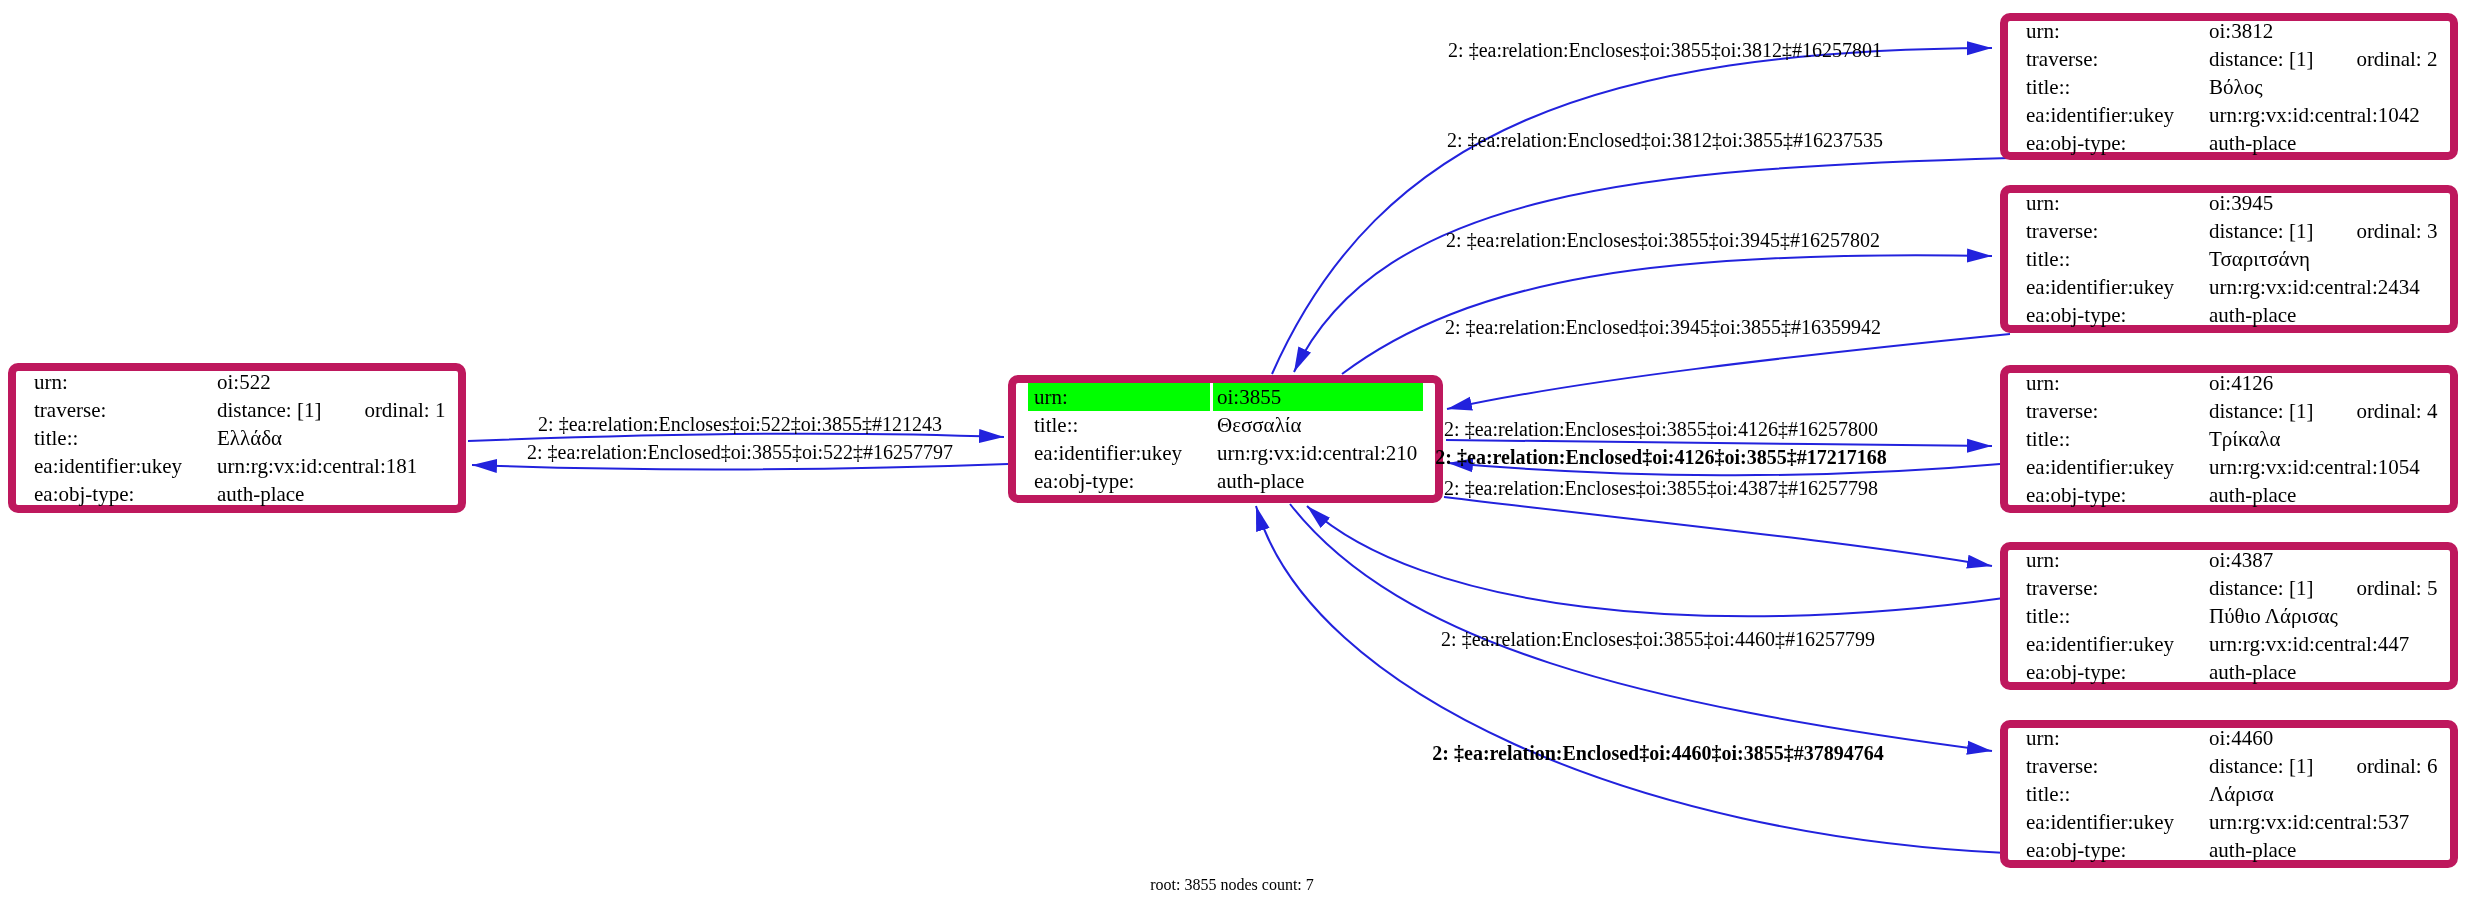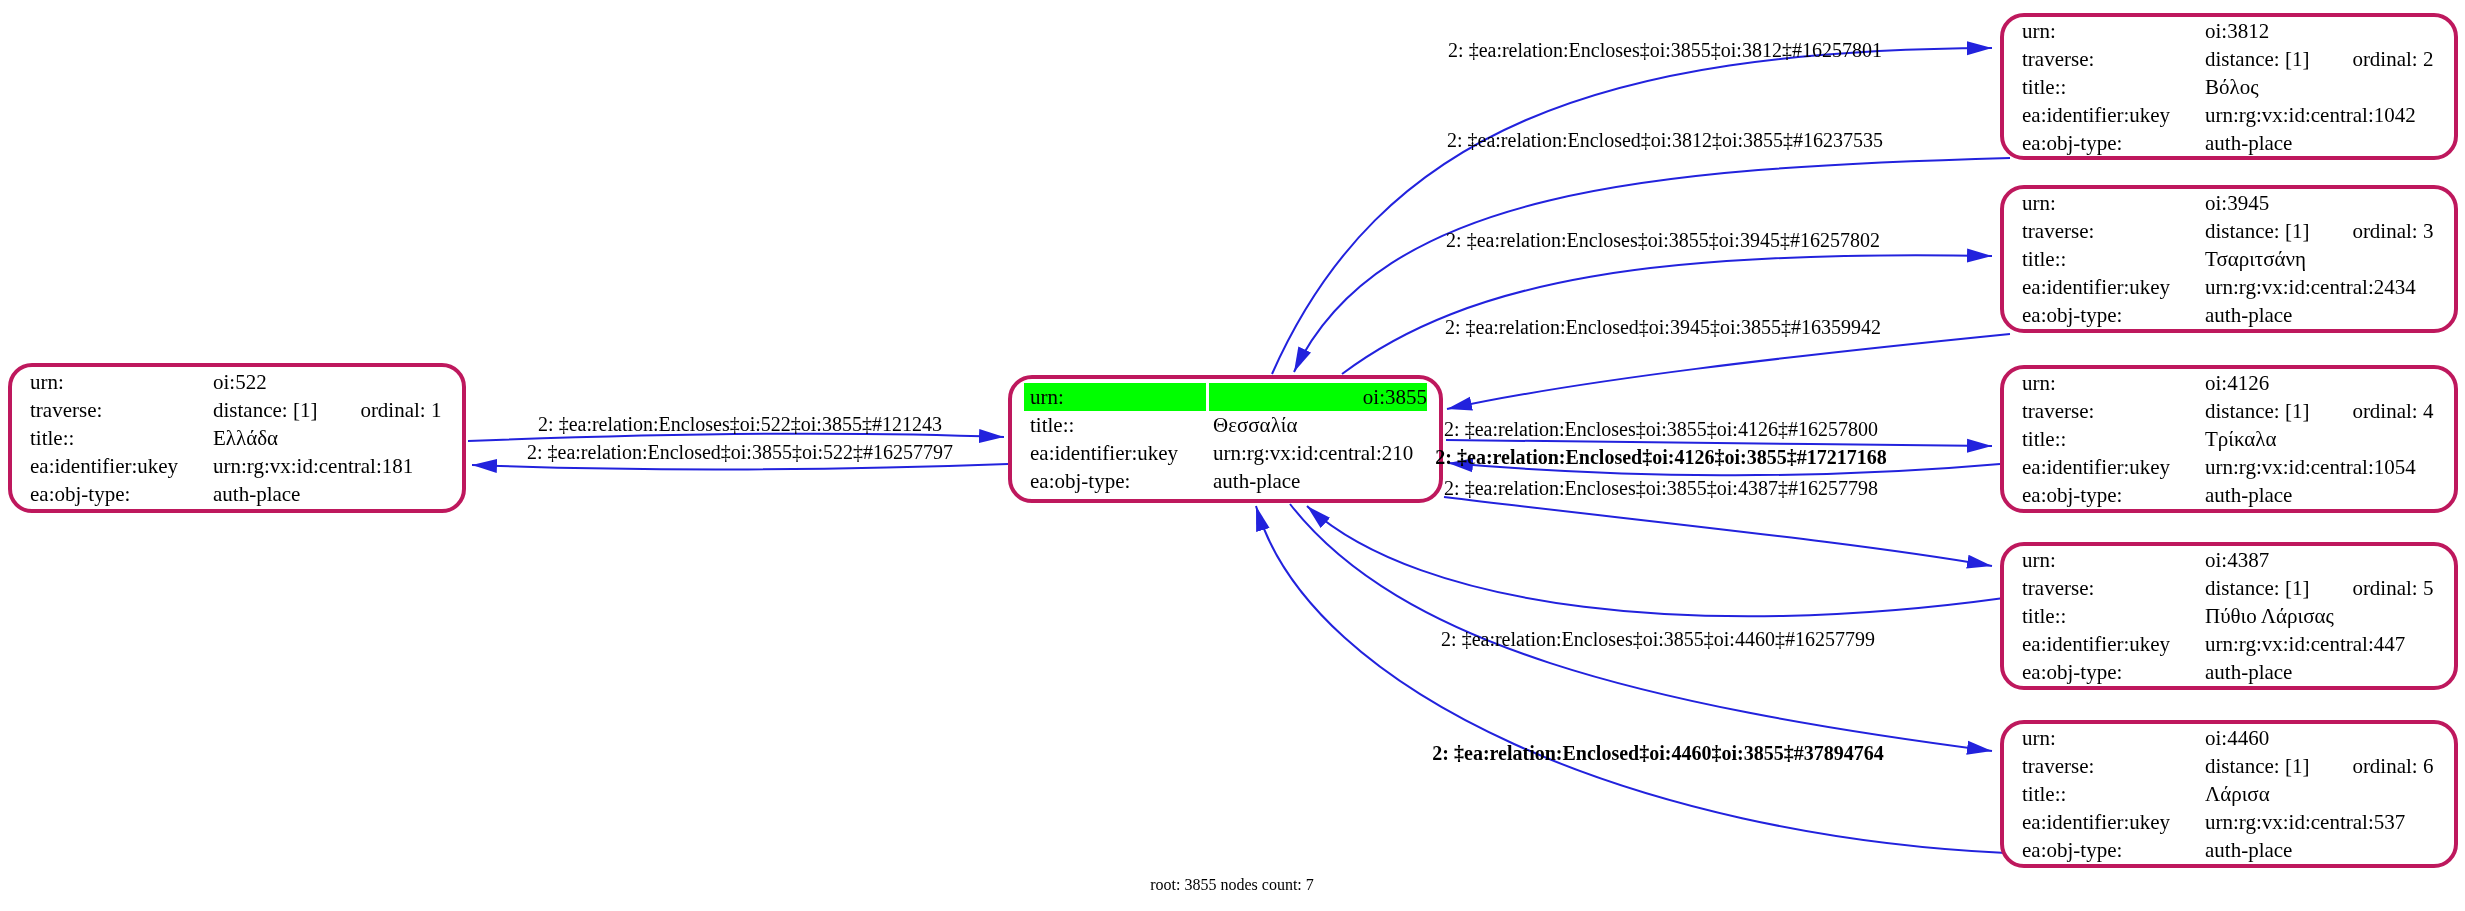--- a/index.html
+++ b/index.html
@@ -3,30 +3,30 @@
 <meta charset="utf-8">
 <style>
   html,body{margin:0;padding:0;background:#ffffff;}
   .canvas{
     position:relative;width:2465px;height:911px;background:#ffffff;
     font-family:"Liberation Serif", serif;color:#000;overflow:hidden;
   }
   svg.edges{position:absolute;left:0;top:0;pointer-events:none;}
 
   .node{
-    position:absolute;background:#fff;border:4px solid #be185d;border-radius:24px;
+    position:absolute;background:#fff;border:8px solid #be185d;border-radius:10px;
     box-sizing:border-box;display:flex;flex-direction:column;justify-content:center;
     padding:5px 10px;font-size:21px;line-height:28px;
   }
   .row{display:flex;align-items:stretch;column-gap:3px;padding:0 2px;}
   .k{width:176px;flex:none;padding-left:6px;white-space:nowrap;}
   .v{flex:none;padding-left:4px;white-space:nowrap;}
   .v2{margin-left:36px;}
   .row.hl .k,.row.hl .v{background:#00ff00;}
-  .row.hl .v{flex:1;text-align:right;}
+  .row.hl .v{flex:1;}
 
   .elabel{
     position:absolute;transform:translateX(-50%);white-space:nowrap;
     font-size:20px;line-height:22px;
   }
   .caption{
     position:absolute;transform:translateX(-50%);white-space:nowrap;
     font-size:16px;
   }
 

